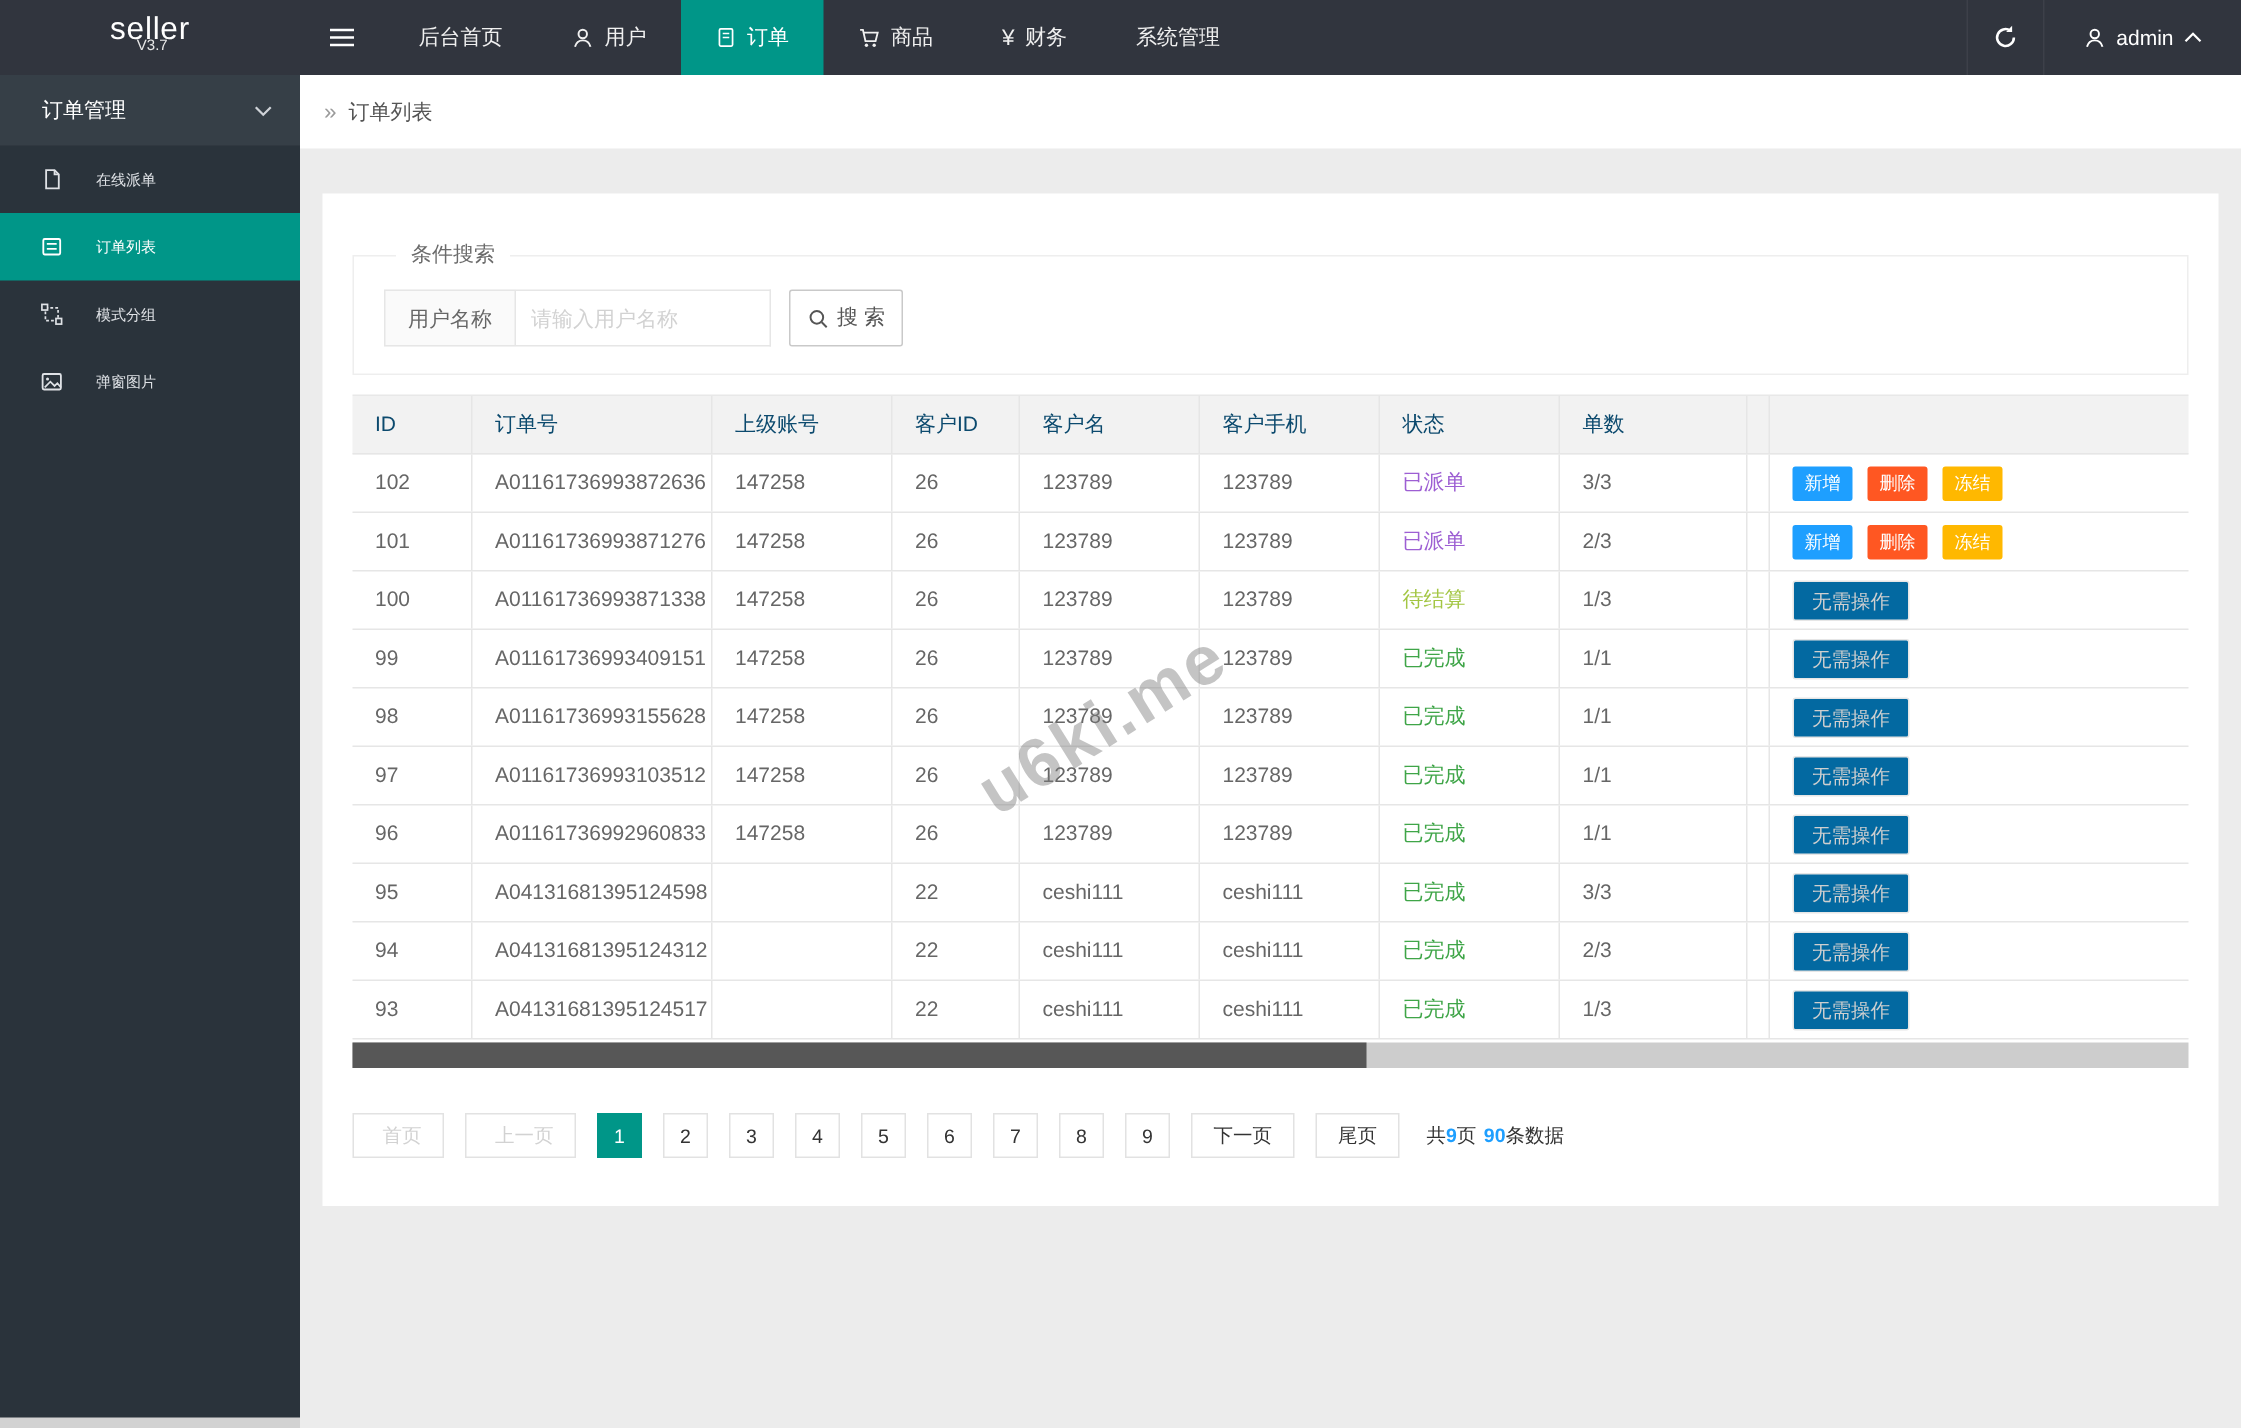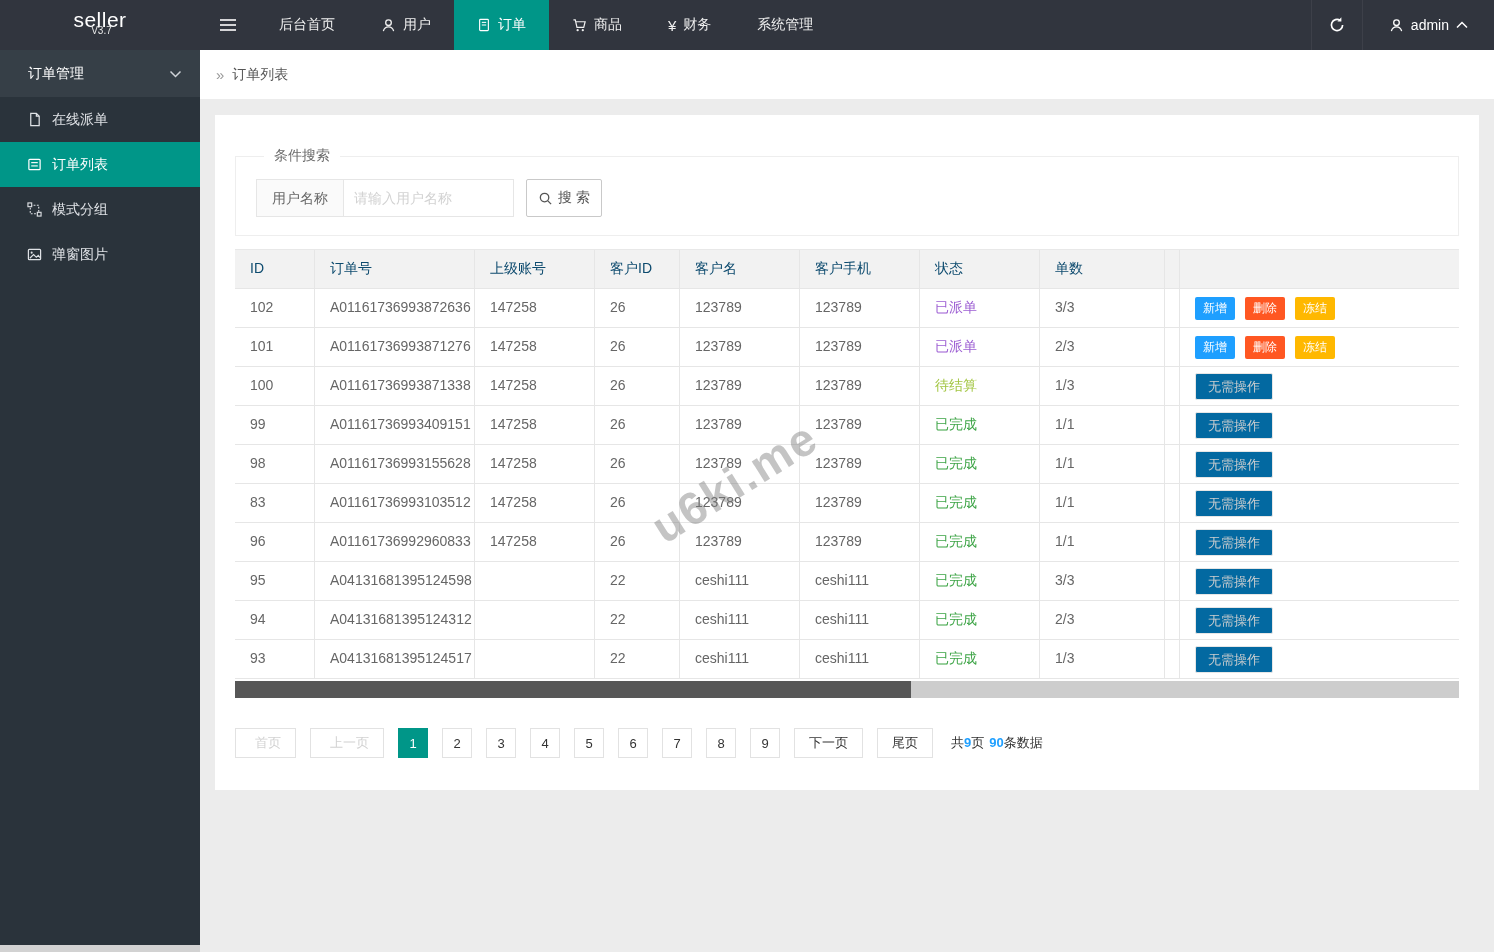--- a/index.html
+++ b/index.html
@@ -16,32 +16,32 @@
   .nav-item { display:flex; align-items:center; gap:7px; padding:15px 23px; color:#f0f0f0; font-size:14px; cursor:pointer; }
   .nav-item.active { background:#009688; color:#fff; }
   .nav-spacer { flex:1; }
   .nav-right-block { display:flex; align-items:center; justify-content:center; padding:0 16px; border-left:1px solid rgba(255,255,255,0.06); border-right:1px solid rgba(255,255,255,0.06); cursor:pointer; }
   .nav-user { display:flex; align-items:center; gap:7px; padding:0 26px; color:#fff; font-size:14px; cursor:pointer; }
 
   
   .sidebar { position:absolute; top:50px; left:0; bottom:0; width:200px; background:#2a333b; z-index:9; }
   .side-group { height:47px; background:#363f47; display:flex; align-items:center; padding:0 18px 0 28px; color:#fff; font-size:14px; cursor:pointer; }
   .side-group .grp-label { flex:1; }
-  .side-item { height:45px; display:flex; align-items:center; gap:10px; padding-left:27px; color:#dfe2e6; font-size:14px; cursor:pointer; }
+  .side-item { height:45px; display:flex; align-items:center; gap:22px; padding-left:27px; color:#dfe2e6; font-size:10px; cursor:pointer; }
   .side-item.active { background:#009688; color:#fff; }
   .side-bottom-strip { position:absolute; bottom:0; left:0; width:200px; height:7px; background:#d2d2d2; }
 
   
   .breadcrumb-bar { position:absolute; top:50px; left:200px; width:1294px; height:50px; background:#fff; display:flex; align-items:center; padding-left:16px; border-bottom:1px solid #ececec; }
   .crumb-arrow { color:#9a9a9a; font-size:15px; margin-right:8px; }
   .crumb-label { color:#555; font-size:14px; }
 
   
   .main { position:absolute; top:100px; left:200px; width:1294px; height:852px; background:#ececec; }
-  .card { position:absolute; top:15px; left:15px; width:1264px; height:675px; background:#fff; padding:0 20px; }
+  .card { position:absolute; top:29px; left:15px; width:1264px; height:675px; background:#fff; padding:0 20px; }
 
   
   .search-fieldset { margin-top:32px; border:1px solid #eee; padding:14px 20px 18px 20px; }
   .search-fieldset legend { font-size:14px; color:#6b6b6b; padding:0 10px; margin-left:8px; }
   .search-row { display:flex; align-items:center; }
   .field-label { height:38px; line-height:36px; padding:0 15px; background:#fafafa; border:1px solid #e6e6e6; font-size:14px; color:#666; white-space:nowrap; }
   .field-input { height:38px; width:170px; border:1px solid #e6e6e6; border-left:none; padding:0 10px; font-size:14px; color:#666; outline:none; font-family:inherit; }
   .field-input::placeholder { color:#d2d2d2; }
   .search-btn { margin-left:12px; height:38px; width:76px; background:#fff; border:1px solid #c9c9c9; border-radius:2px; display:flex; align-items:center; justify-content:center; gap:5px; font-size:14px; color:#555; cursor:pointer; font-family:inherit; }
 
@@ -319,21 +319,21 @@
     <div class="td c4">123789</div>
     <div class="td c5">123789</div>
     <div class="td c6" style="color: rgb(63, 165, 72);">已完成</div>
     <div class="td c7">1/1</div>
     <div class="td c8"></div>
     <div class="td c9 cell-actions">
                 <span class="btn-disabled">无需操作</span>
               </div>
   </div>
             <div class="tr">
-    <div class="td c0">83</div>
+    <div class="td c0">97</div>
     <div class="td c1">A01161736993103512</div>
     <div class="td c2">147258</div>
     <div class="td c3">26</div>
     <div class="td c4">123789</div>
     <div class="td c5">123789</div>
     <div class="td c6" style="color: rgb(63, 165, 72);">已完成</div>
     <div class="td c7">1/1</div>
     <div class="td c8"></div>
     <div class="td c9 cell-actions">
                 <span class="btn-disabled">无需操作</span>

